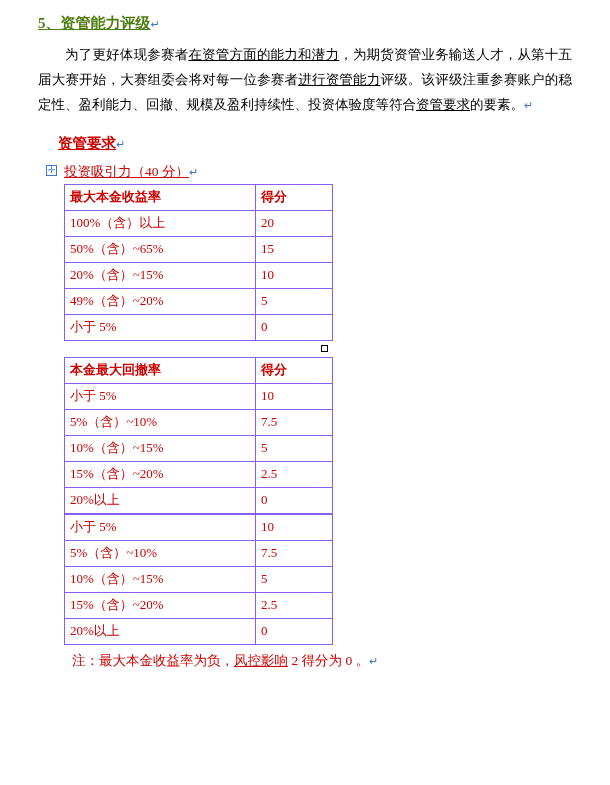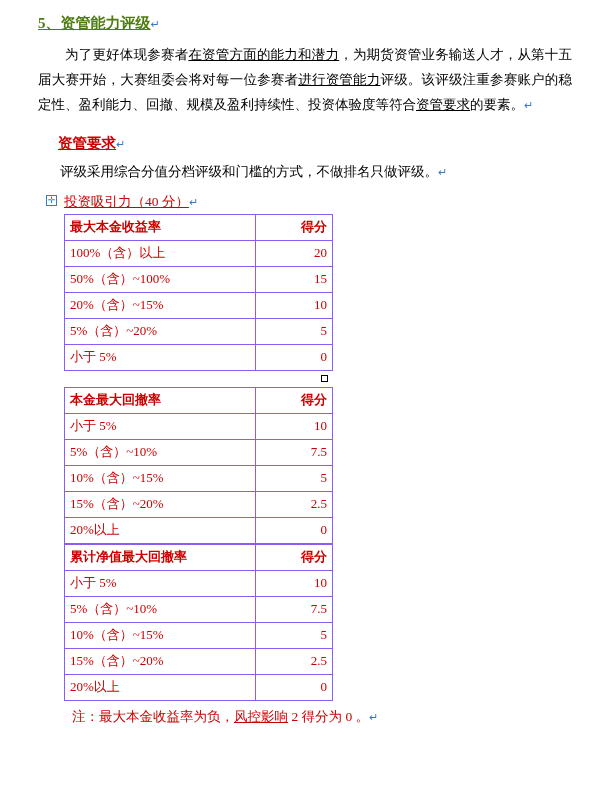--- a/index.html
+++ b/index.html
@@ -96,21 +96,21 @@
     color: #cc0000;
     height: 19px;
     vertical-align: middle;
   }
   table.grid td.col-a {
     width: 180px;
     text-align: left;
   }
   table.grid td.col-b {
     width: 66px;
-    text-align: right;
+    text-align: left;
   }
   table.grid tr.head td {
     font-weight: bold;
   }
   .tbl-wrap {
     position: relative;
   }
   .corner-mark {
     position: absolute;
     right: 268px;
@@ -140,49 +140,46 @@
   </div>
 
   <div class="para">
     <span>为了更好体现参赛者</span><span class="u">在资管方面的能力和潜力</span><span>，为期货资管业务输送人才，从第十五届大赛开始，大赛组委会将对每一位参赛者</span><span class="u">进行资管能力</span><span>评级。该评级注重参赛账户的稳定性、盈利能力、回撤、规模及盈利持续性、投资体验度等符合</span><span class="u">资管要求</span><span>的要素。</span><span class="pilcrow">↵</span>
   </div>
 
   <div>
     <span class="rule-title">资管要求</span><span class="pilcrow">↵</span>
   </div>
 
-  <div class="rule-desc">
-    <span>评级采用综合分值分档评级和门槛的方式，不做排名只做评级。</span><span class="pilcrow">↵</span>
-  </div>
 
   <div class="tbl-caption">
     <span class="handle">✛</span>
     <span class="cap-underline">投资吸引力（40 分）</span><span class="pilcrow">↵</span>
   </div>
   <div class="tbl-wrap">
     <table class="grid">
       <tbody>
           <tr class="head">
         <td class="col-a">最大本金收益率</td>
         <td class="col-b">得分</td>
       </tr>
       <tr>
         <td class="col-a">100%（含）以上</td>
         <td class="col-b">20</td>
       </tr>
       <tr>
-        <td class="col-a">50%（含）~100%</td>
+        <td class="col-a">50%（含）~65%</td>
         <td class="col-b">15</td>
       </tr>
       <tr>
         <td class="col-a">20%（含）~15%</td>
         <td class="col-b">10</td>
       </tr>
       <tr>
-        <td class="col-a">5%（含）~20%</td>
+        <td class="col-a">49%（含）~20%</td>
         <td class="col-b">5</td>
       </tr>
       <tr>
         <td class="col-a">小于 5%</td>
         <td class="col-b">0</td>
       </tr>
     </tbody>
       </table>
     <div class="corner-mark"></div>
   </div>
@@ -216,24 +213,20 @@
         <td class="col-a">20%以上</td>
         <td class="col-b">0</td>
       </tr>
     </tbody>
       </table>
   </div>
 
   <div class="tbl-wrap">
     <table class="grid">
       <tbody>
-          <tr class="head">
-        <td class="col-a">累计净值最大回撤率</td>
-        <td class="col-b">得分</td>
-      </tr>
       <tr>
         <td class="col-a">小于 5%</td>
         <td class="col-b">10</td>
       </tr>
       <tr>
         <td class="col-a">5%（含）~10%</td>
         <td class="col-b">7.5</td>
       </tr>
       <tr>
         <td class="col-a">10%（含）~15%</td>

